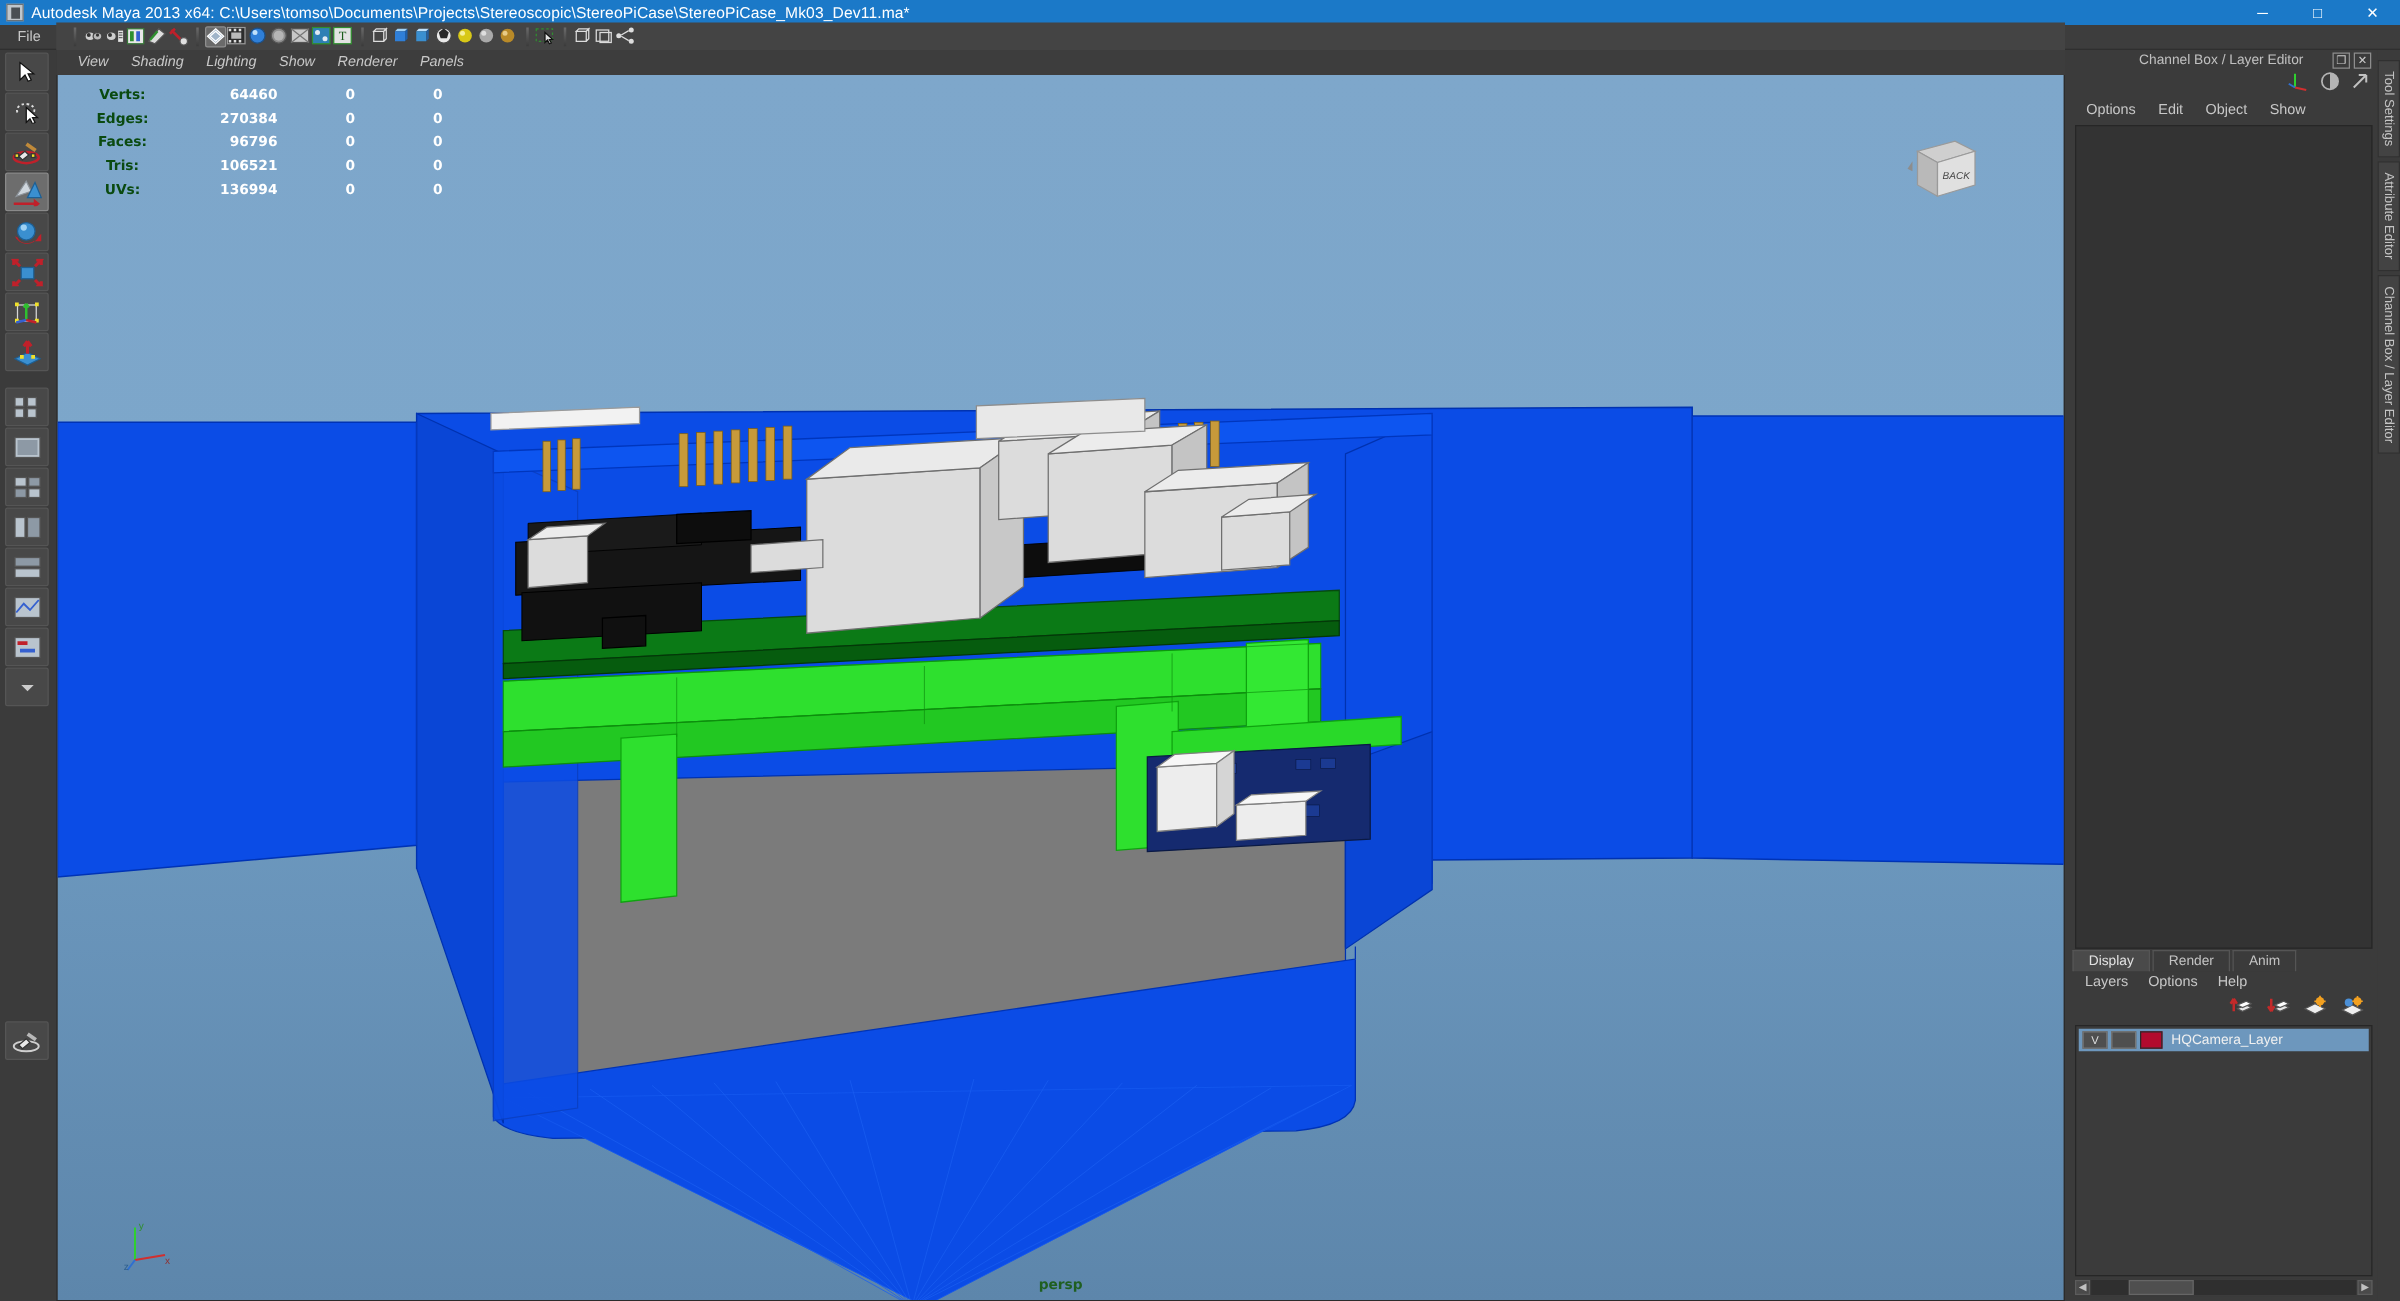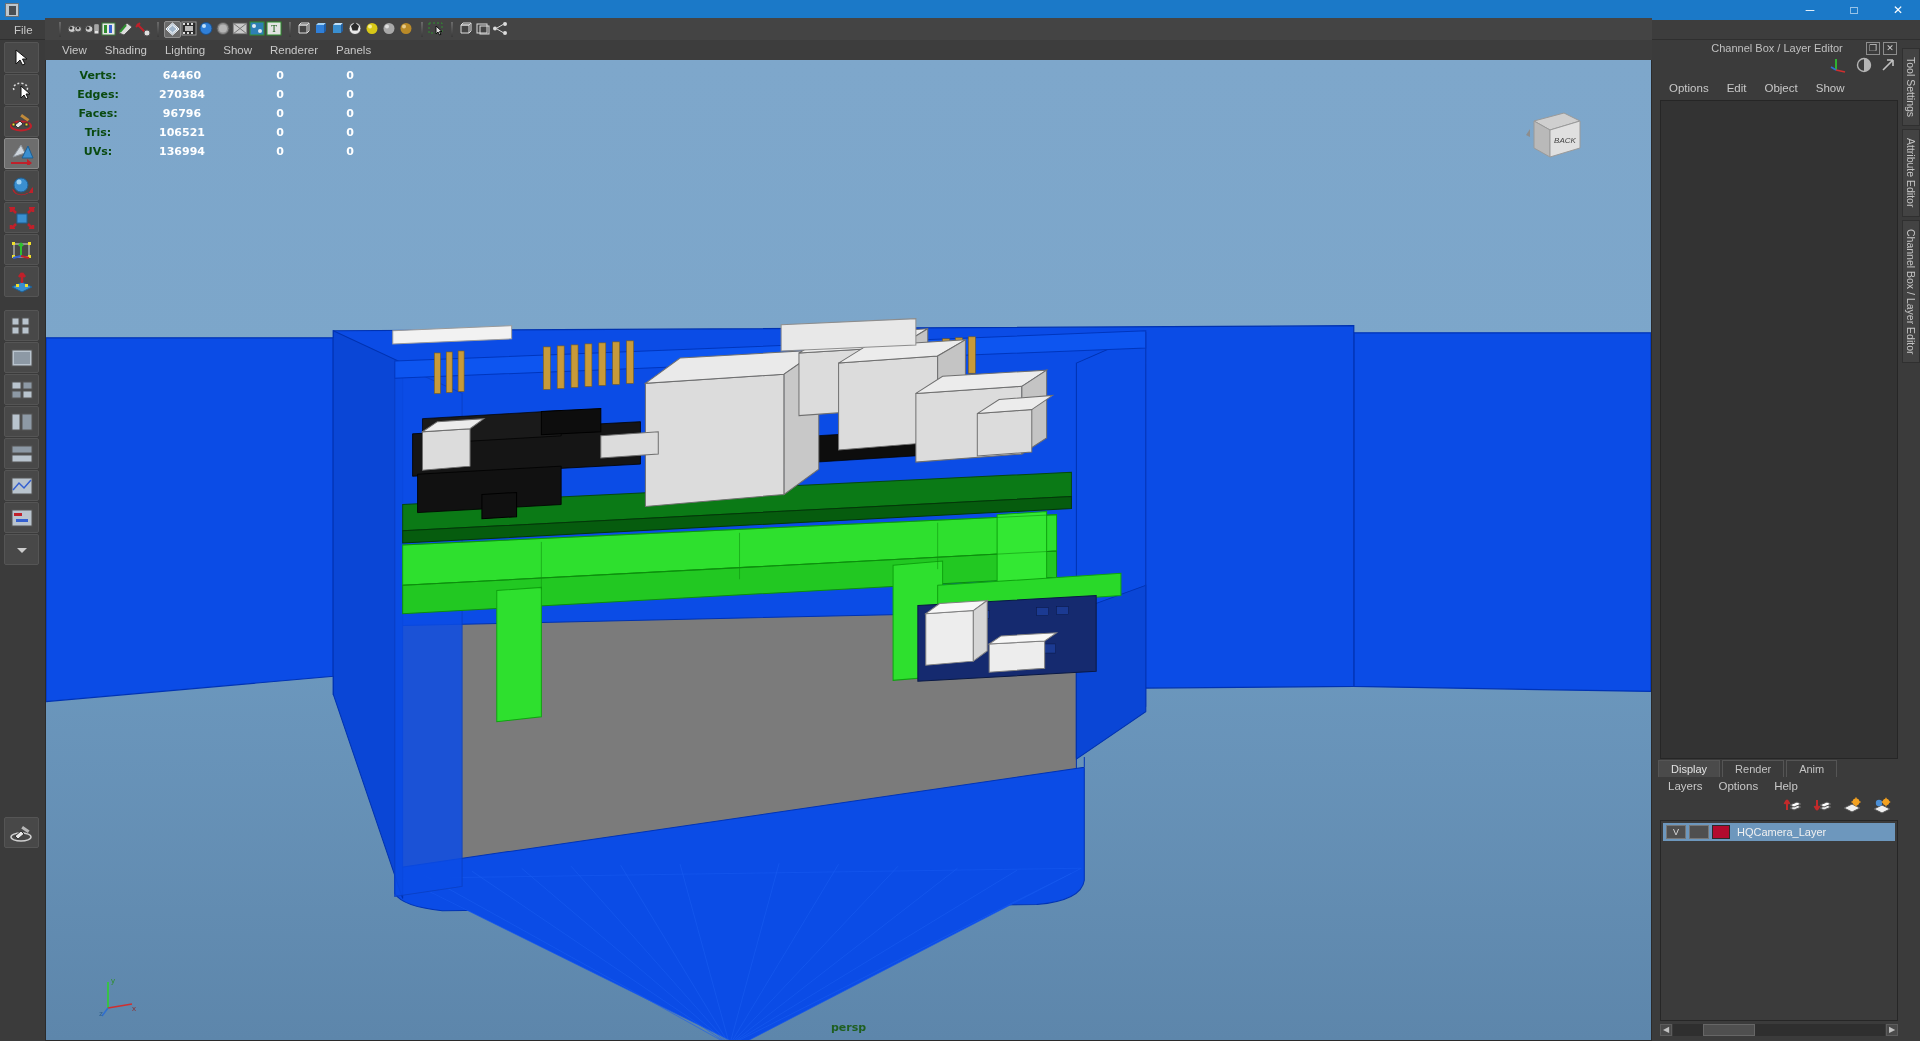--- a/index.html
+++ b/index.html
@@ -37,35 +37,35 @@
     border:1px solid #555; border-radius:2px; position:relative;
     display:flex; align-items:center; justify-content:center; }
   .tool.sel { background:#6d6d6d; border-color:#8a8a8a; }
   .tool-gap { height:11px; }
 
   
   #vpcol { flex:1 1 auto; display:flex; flex-direction:column; min-width:0;
     position:relative; }
   #panelmenu { height:20px; background:#3d3d3d; display:flex; align-items:center;
     padding-left:8px; }
-  #panelmenu .pmi { color:#c8c8c8; font-size:11.5px; padding:0 9px; line-height:20px; }
+  #panelmenu .pmi { color:#c8c8c8; font-size:11.5px; padding:0 9px; line-height:20px;font-style:italic; }
   #panelshelf { height:22px; background:#444; display:flex; align-items:center;
     padding-left:8px; }
 
   #viewport { flex:1 1 auto; position:relative; overflow:hidden;
     background:linear-gradient(180deg,#7ea7cb 0%,#7ca6ca 32%,#6d99bf 58%,#5d86ab 100%);
     border:1px solid #2b2b2b; border-top:none; }
 
   
   #hud { position:absolute; left:8px; top:6px; font-family:"DejaVu Sans", sans-serif;
     font-size:11px; font-weight:bold; }
   #hud table { border-collapse:collapse; }
   #hud td { padding:3px 0 3px 0; font-size:11px; font-weight:bold; }
   #hud td.lbl { color:#0a4a10; width:88px; text-align:center; }
-  #hud td.v1 { color:#ffffff; width:80px; text-align:center; }
+  #hud td.v1 { color:#ffffff; width:80px; text-align:right; }
   #hud td.v2 { color:#ffffff; width:62px; text-align:right; }
   #hud td.v3 { color:#ffffff; width:70px; text-align:right; }
 
   
   #viewcube { position:absolute; right:65px; top:45px; width:62px; height:58px;font-style:italic; }
   #persp-label { position:absolute; bottom:6px; left:50%; transform:translateX(-50%);
     color:#1f5f20; font-size:11px; font-weight:bold; font-family:"DejaVu Sans",sans-serif; }
   #axisgiz { position:absolute; left:52px; bottom:22px; width:44px; height:44px; }
 
   
@@ -124,20 +124,21 @@
   .vtab.first { margin-top:2px; }
 
   
   .icn { display:inline-block; width:17px; height:17px; border-radius:2px; }
 </style>
 </head>
 <body>
 
 <div id="titlebar">
   <span class="app-icon"></span>
+  <span id="title-text">Autodesk Maya 2013 x64: C:\Users\tomso\Documents\Projects\Stereoscopic\StereoPiCase\StereoPiCase_Mk03_Dev11.ma*</span>
   <div id="wbtns">
     <div>─</div>
     <div>□</div>
     <div class="close">✕</div>
   </div>
 </div>
 
 <div id="menubar">
   <span class="mi">File</span>
   <span class="mi">Edit</span>

